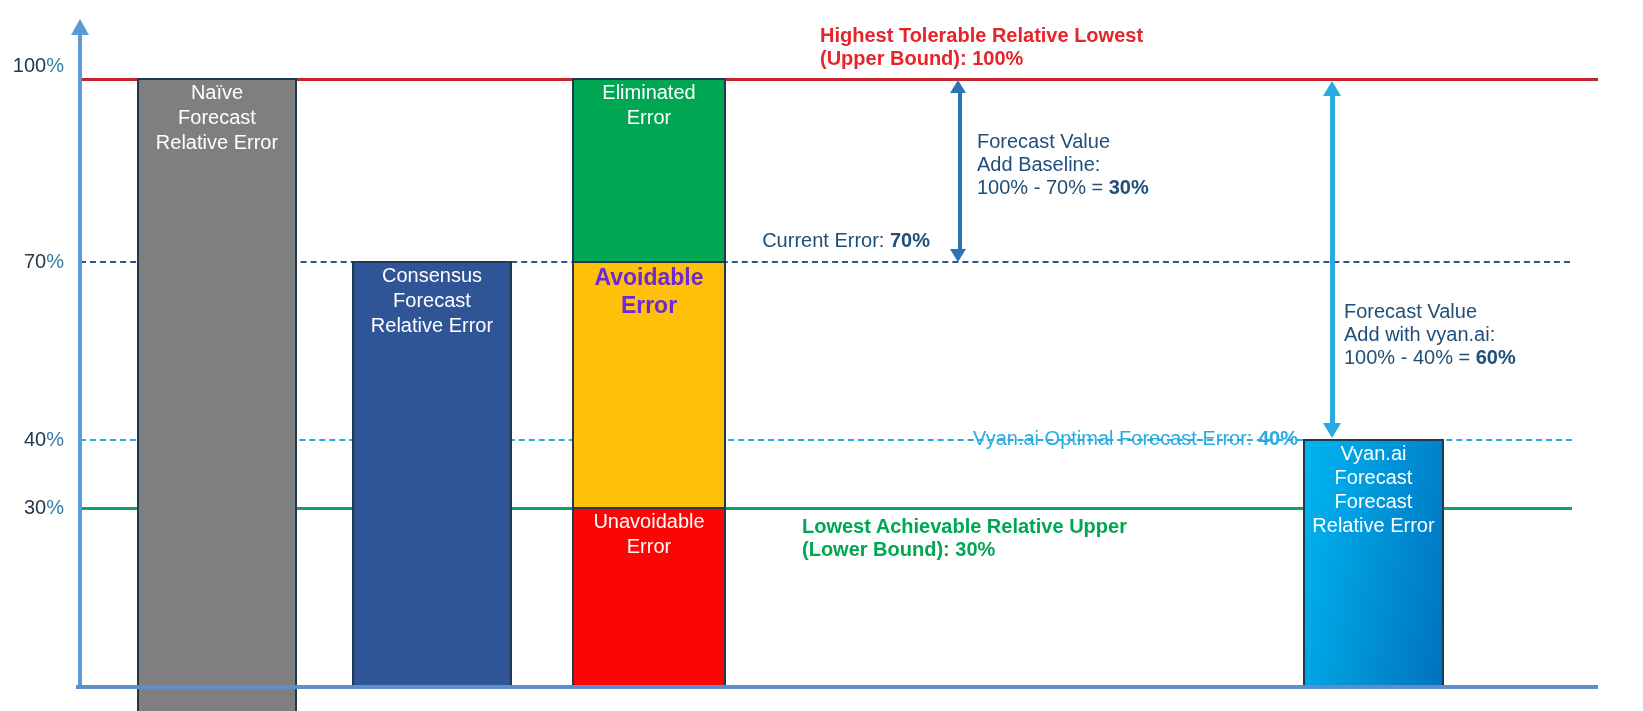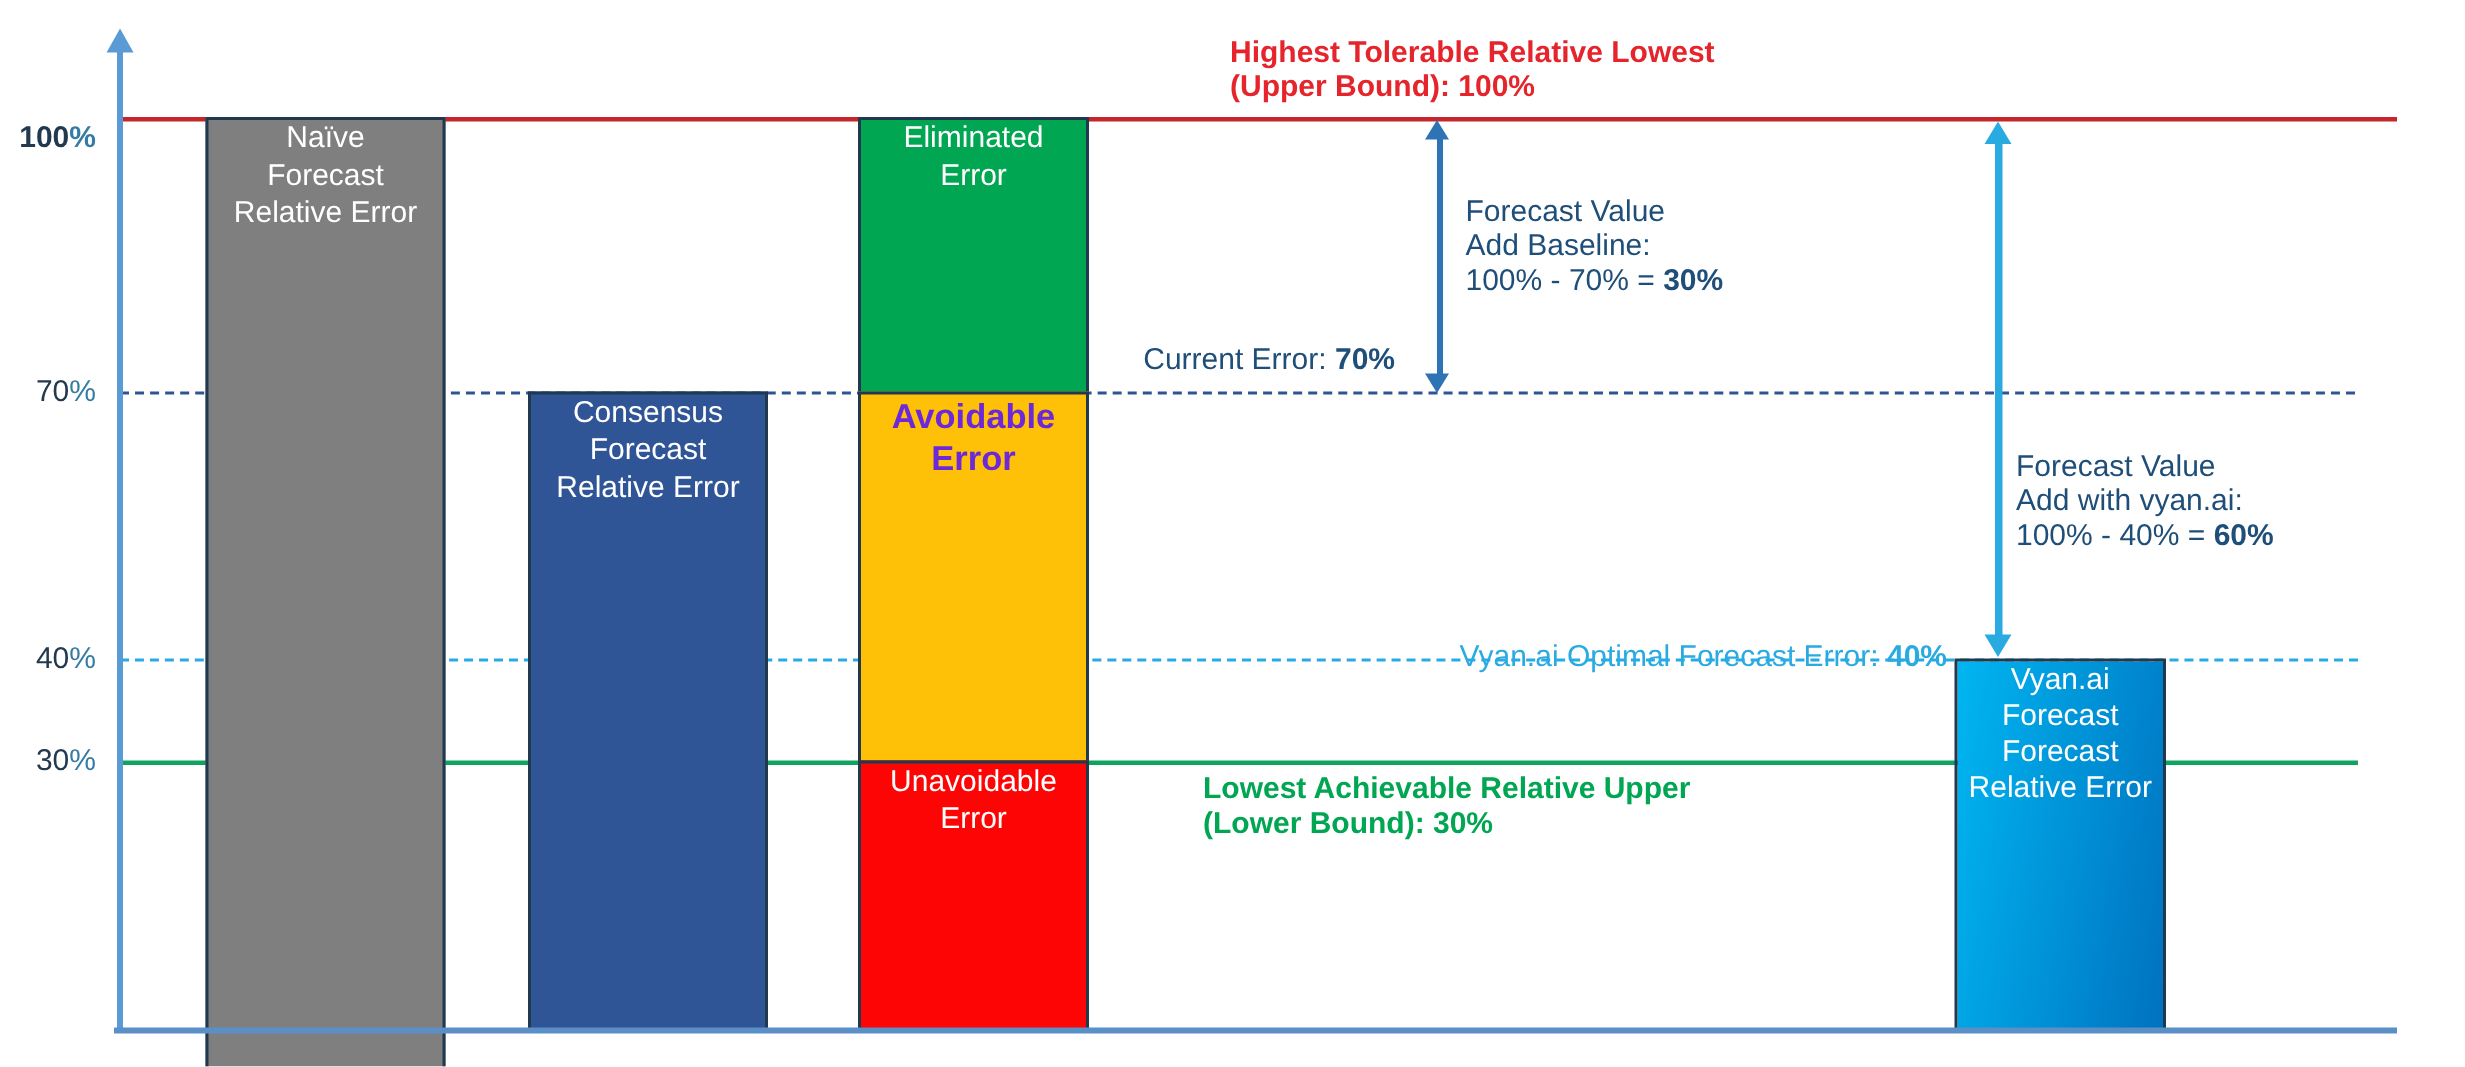--- a/index.html
+++ b/index.html
@@ -18,21 +18,21 @@
   .line-30{left:80px;top:507px;width:1492px;border-top:3px solid #0EA35F;}
   
   .y-axis{position:absolute;left:78px;top:34px;width:4px;height:654px;background:#5B9BD5;z-index:1;}
   .y-axis-head{position:absolute;left:71px;top:19px;width:0;height:0;
     border-left:9px solid transparent;border-right:9px solid transparent;
     border-bottom:16px solid #5B9BD5;z-index:1;}
   .x-axis{position:absolute;left:76px;top:685px;width:1522px;height:4px;background:#5B8FC7;z-index:3;}
   
   .ytick{position:absolute;left:0;width:64px;text-align:right;font-size:20px;line-height:24px;color:#22394E;z-index:1;}
   .ytick .pct{color:#357BA3;}
-  .tick-100{top:80px;font-weight:bold;}
+  .tick-100{top:53px;}
   .tick-70{top:249px;}
   .tick-40{top:427px;}
   .tick-30{top:495px;}
   
   .bar{
     position:absolute;z-index:2;box-sizing:border-box;
     border:2px solid #20394F;
     display:flex;flex-direction:column;align-items:center;justify-content:flex-start;
     text-align:center;color:#ffffff;font-size:20px;line-height:25px;
   }

